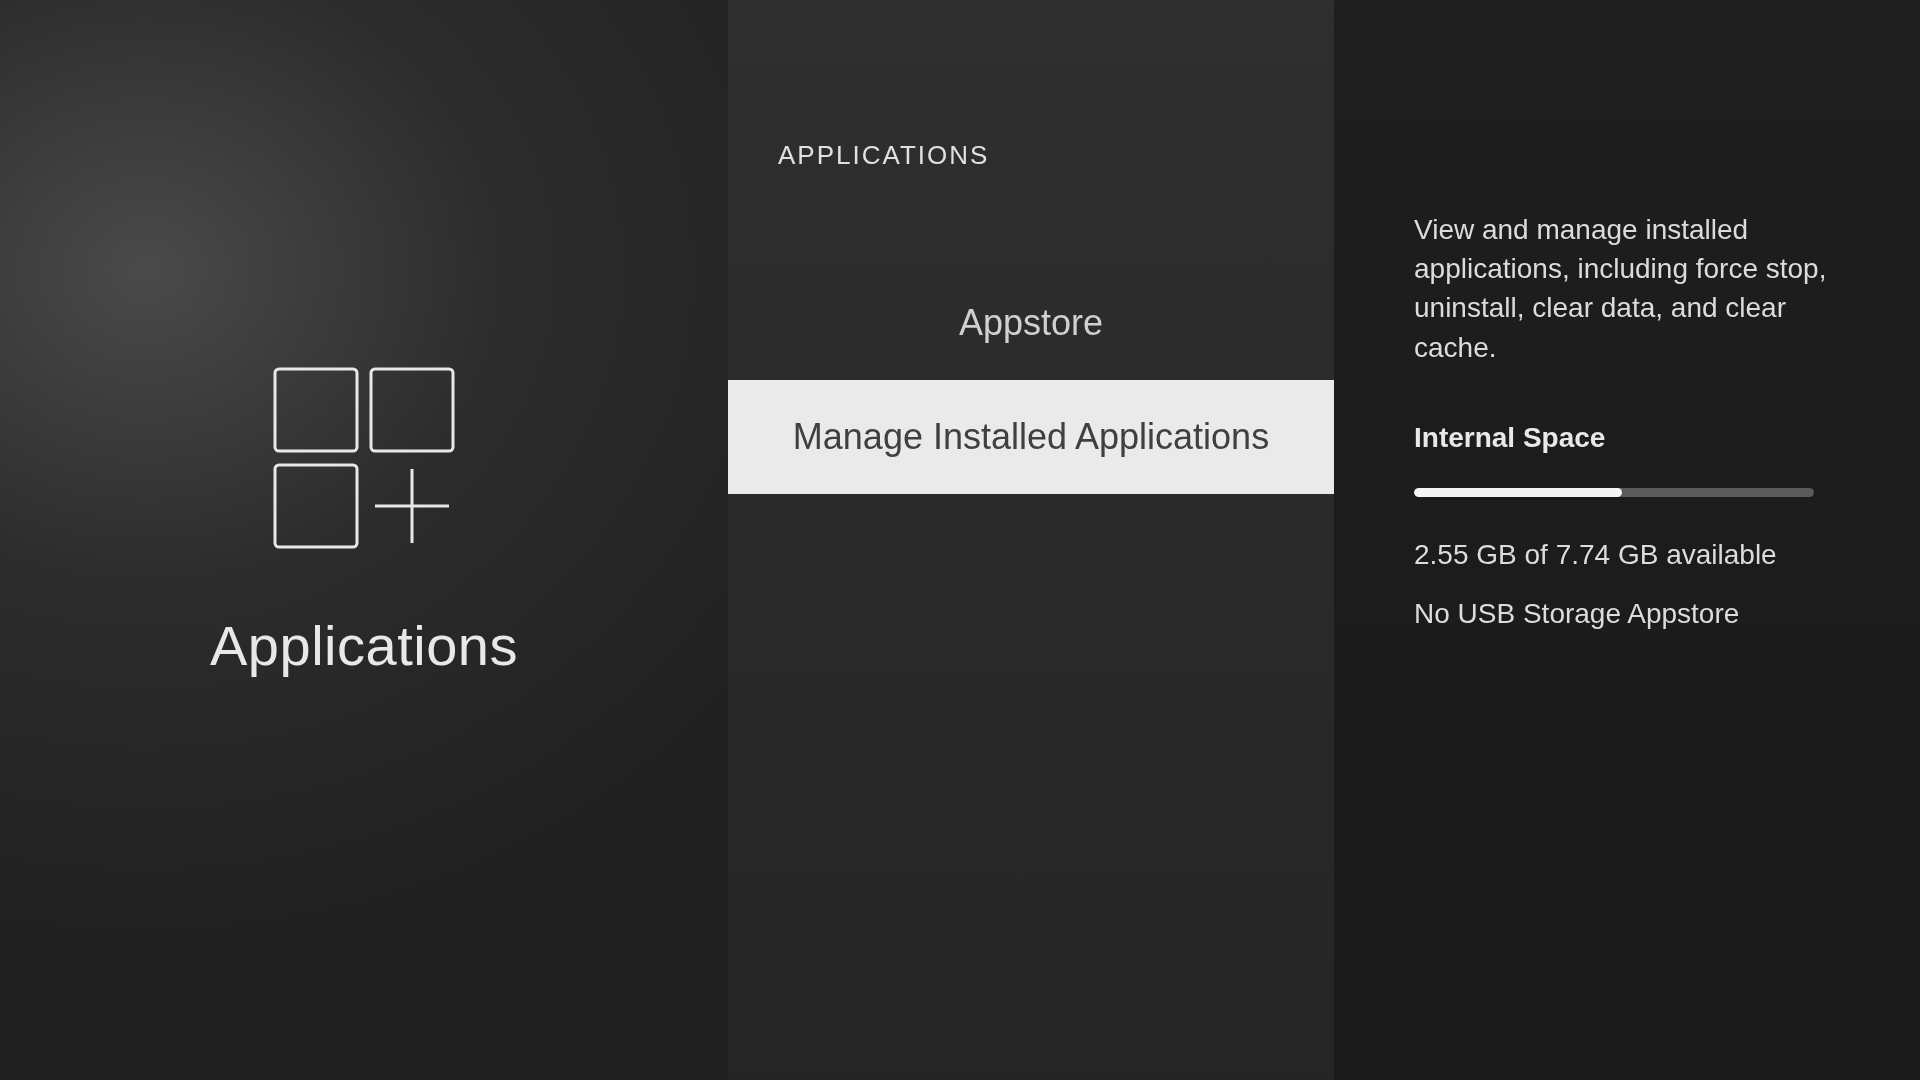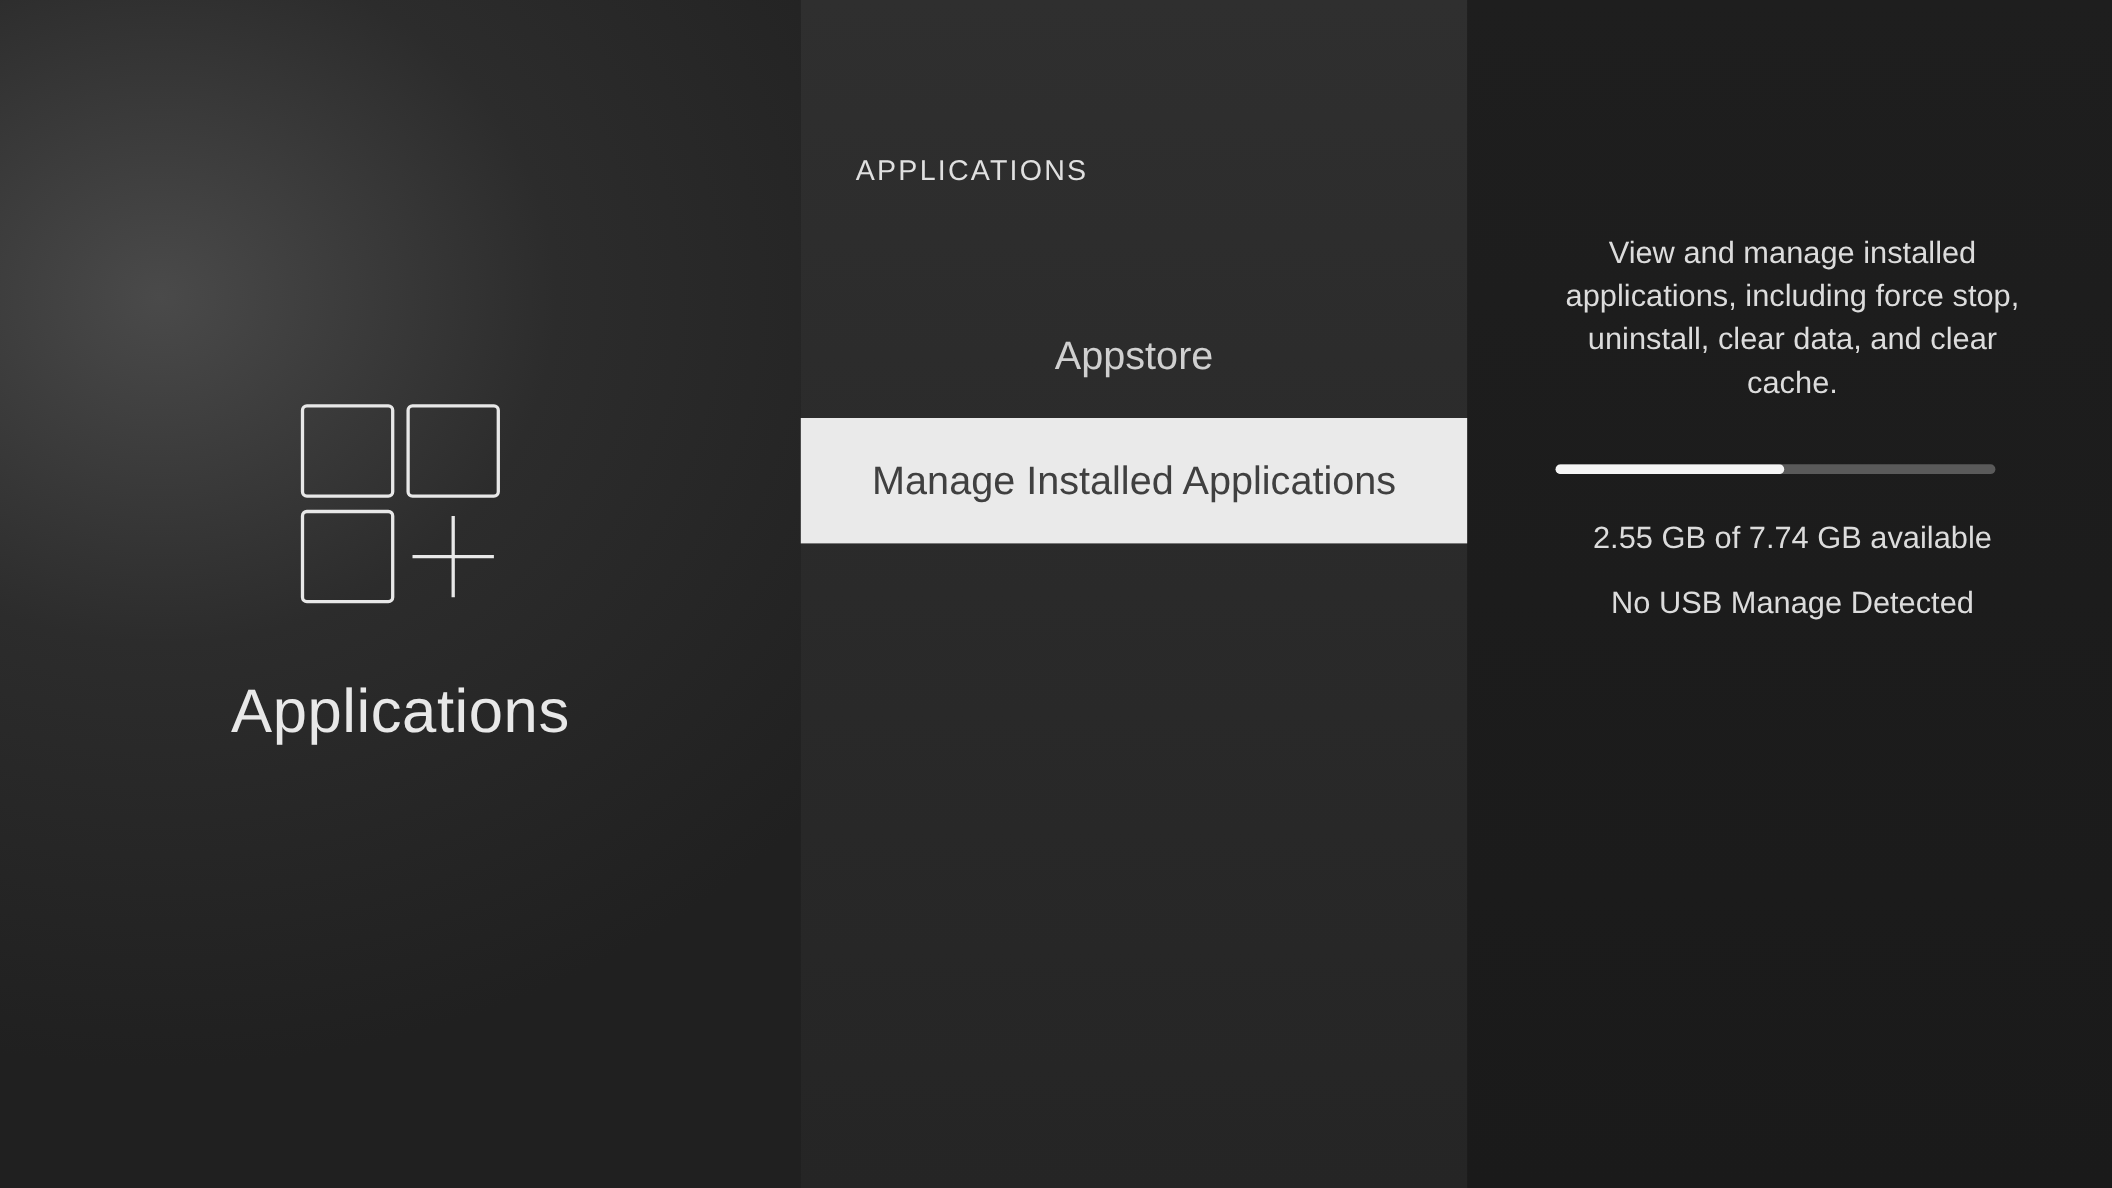--- a/index.html
+++ b/index.html
@@ -65,21 +65,20 @@
       background: #eaeaea;
       color: #404040;
     }
     .right-panel {
       flex: 1;
       height: 100%;
       background: linear-gradient(180deg, #1e1e1e 0%, #1a1a1a 100%);
       padding: 210px 75px 0 80px;
       display: flex;
       flex-direction: column;
-      text-align: center;
     }
     .description-text {
       font-size: 28px;
       line-height: 1.4;
       font-weight: 400;
       color: #dcdcdc;
       margin-bottom: 55px;
     }
     .section-title {
       font-size: 28px;
@@ -136,20 +135,21 @@
 
 <div class="middle-panel">
   <div class="section-header">APPLICATIONS</div>
   <div class="menu-item">Appstore</div>
   <div class="menu-item selected">Manage Installed Applications</div>
 </div>
 
 <div class="right-panel">
   <div class="description-text">View and manage installed applications, including force stop, uninstall, clear data, and clear cache.</div>
 
+  <div class="section-title">Internal Space</div>
   <div class="progress-container">
     <div class="progress-fill" style="width:52%"></div>
   </div>
   <div class="storage-text">2.55 GB of 7.74 GB available</div>
 
-  <div class="external-text">No USB Manage Detected</div>
+  <div class="external-text">No USB Storage Appstore</div>
 
 </div>
 
 </body></html>

